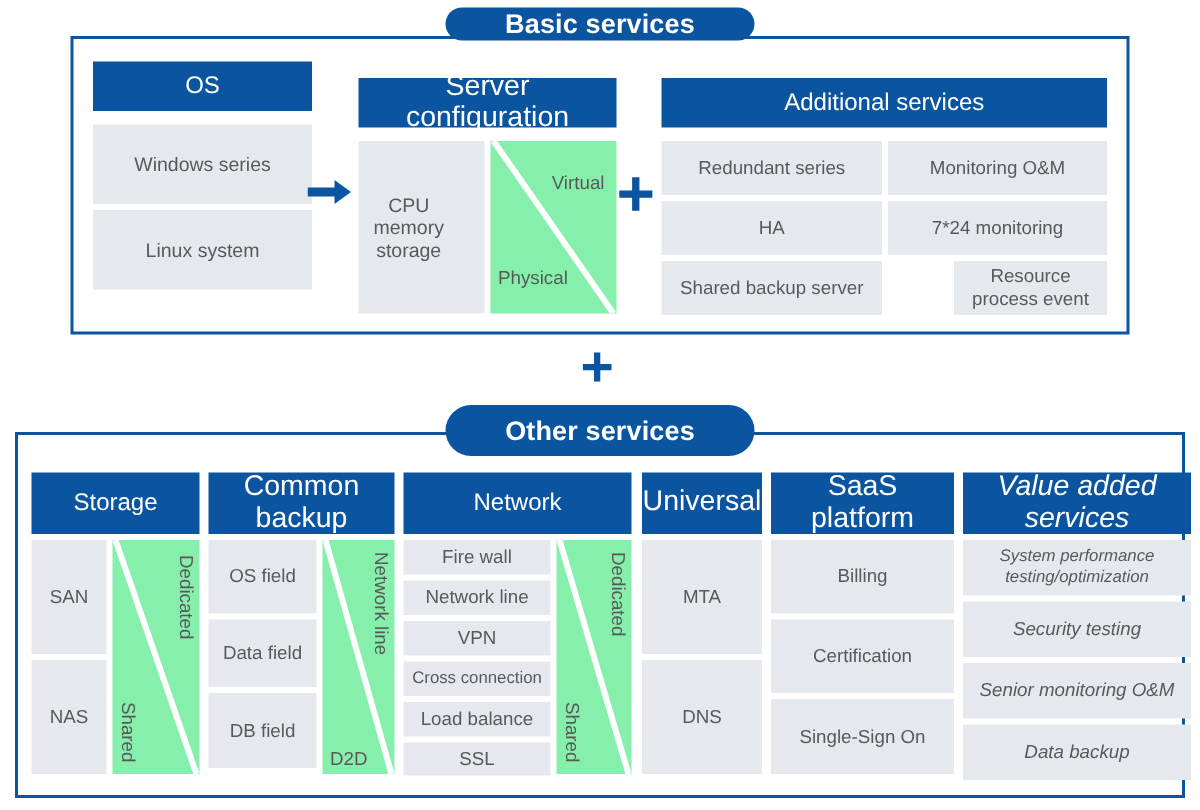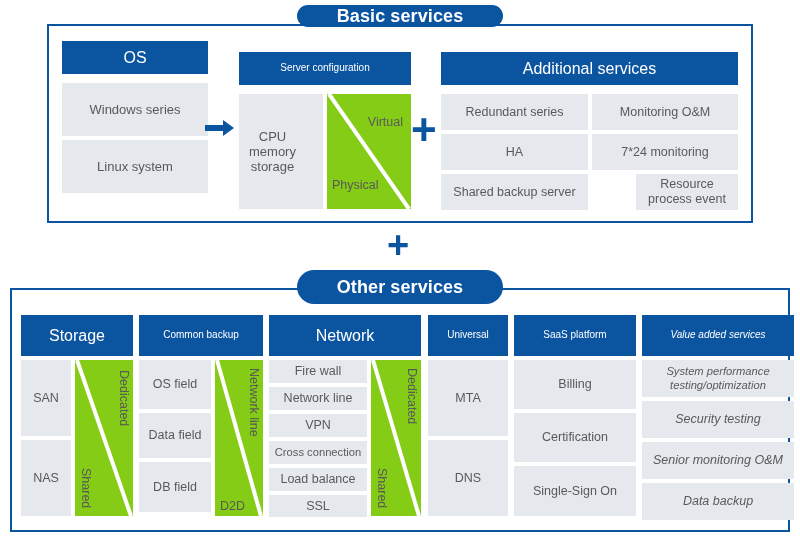--- a/index.html
+++ b/index.html
@@ -74,21 +74,21 @@
     color: #ffffff;
     display: flex;
     align-items: center;
     justify-content: center;
     text-align: center;
     font-size: 16px;
     line-height: 1.08;
     box-sizing: border-box;
     padding: 2px 3px;
   }
-  .group-head.sm { font-size: 10px; }
+  .group-head.sm { font-size: 19px; }
 
   
   .cell {
     background: #e5e9ed;
     color: #595959;
     display: flex;
     align-items: center;
     justify-content: center;
     text-align: center;
     box-sizing: border-box;
@@ -99,21 +99,21 @@
   .cell.big { font-size: 13px; }
   .cell.tiny { font-size: 11.2px; }
   .cell.left-align { justify-content: flex-start; padding-left: 10px; }
 
   .stack { display: flex; flex-direction: column; }
   .stack > .cell + .cell { margin-top: 4px; }
 
   
   .split {
     position: relative;
-    background: #84cc16;
+    background: #86efac;
     overflow: hidden;
     box-sizing: border-box;
     text-align: right;
   }
   .split .slash {
     position: absolute;
     inset: 0;
     pointer-events: none;
   }
   .split .lbl {

